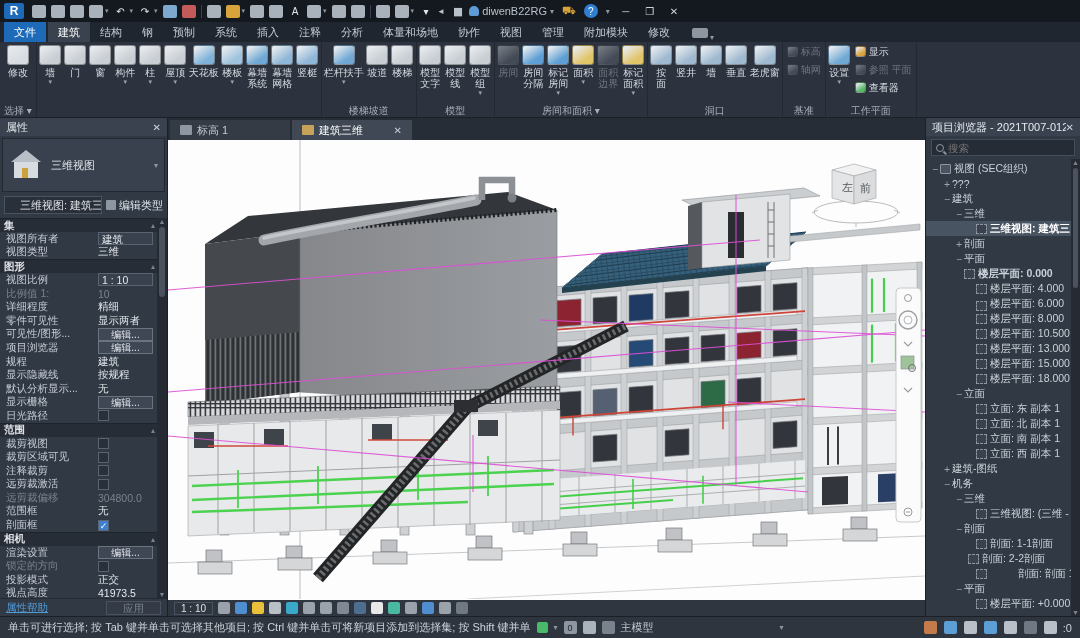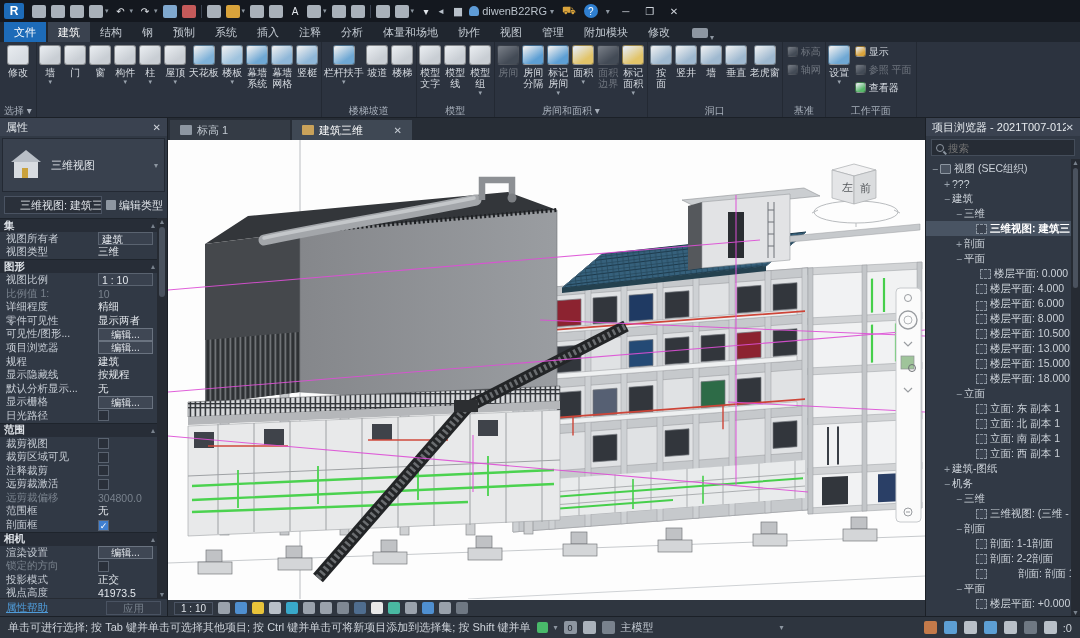--- a/index.html
+++ b/index.html
@@ -816,21 +816,21 @@
           <span style="overflow: hidden;">三维视图: 建筑三</span>
         </div>
         <div class="trow" style="padding-left: 28px;">
           <span class="exp">+</span>
           <span style="overflow: hidden;">剖面</span>
         </div>
         <div class="trow" style="padding-left: 28px;">
           <span class="exp">−</span>
           <span style="overflow: hidden;">平面</span>
         </div>
-        <div class="trow" style="padding-left: 44px;">
+        <div class="trow" style="padding-left: 28px; font-weight: bold;">
           <span class="exp"></span>
           <span class="ticon"></span>
           <span style="overflow: hidden;">楼层平面: 0.000</span>
         </div>
         <div class="trow" style="padding-left: 40px;">
           <span class="exp"></span>
           <span class="ticon"></span>
           <span style="overflow: hidden;">楼层平面: 4.000</span>
         </div>
         <div class="trow" style="padding-left: 40px; align-items: flex-end;">
@@ -906,21 +906,21 @@
         </div>
         <div class="trow" style="padding-left: 28px;">
           <span class="exp">−</span>
           <span style="overflow: hidden;">剖面</span>
         </div>
         <div class="trow" style="padding-left: 40px; align-items: center;">
           <span class="exp"></span>
           <span class="ticon"></span>
           <span style="overflow: hidden;">剖面: 1-1剖面</span>
         </div>
-        <div class="trow" style="padding-left: 40px;">
+        <div class="trow" style="padding-left: 32px;">
           <span class="exp"></span>
           <span class="ticon"></span>
           <span style="overflow: hidden;">剖面: 2-2剖面</span>
         </div>
         <div class="trow" style="padding-left: 40px;">
           <span class="exp"></span>
           <span class="ticon"></span>
           <span style="overflow: hidden; margin-left: 28px;">剖面: 剖面 17</span>
         </div>
         <div class="trow" style="padding-left: 28px;">

